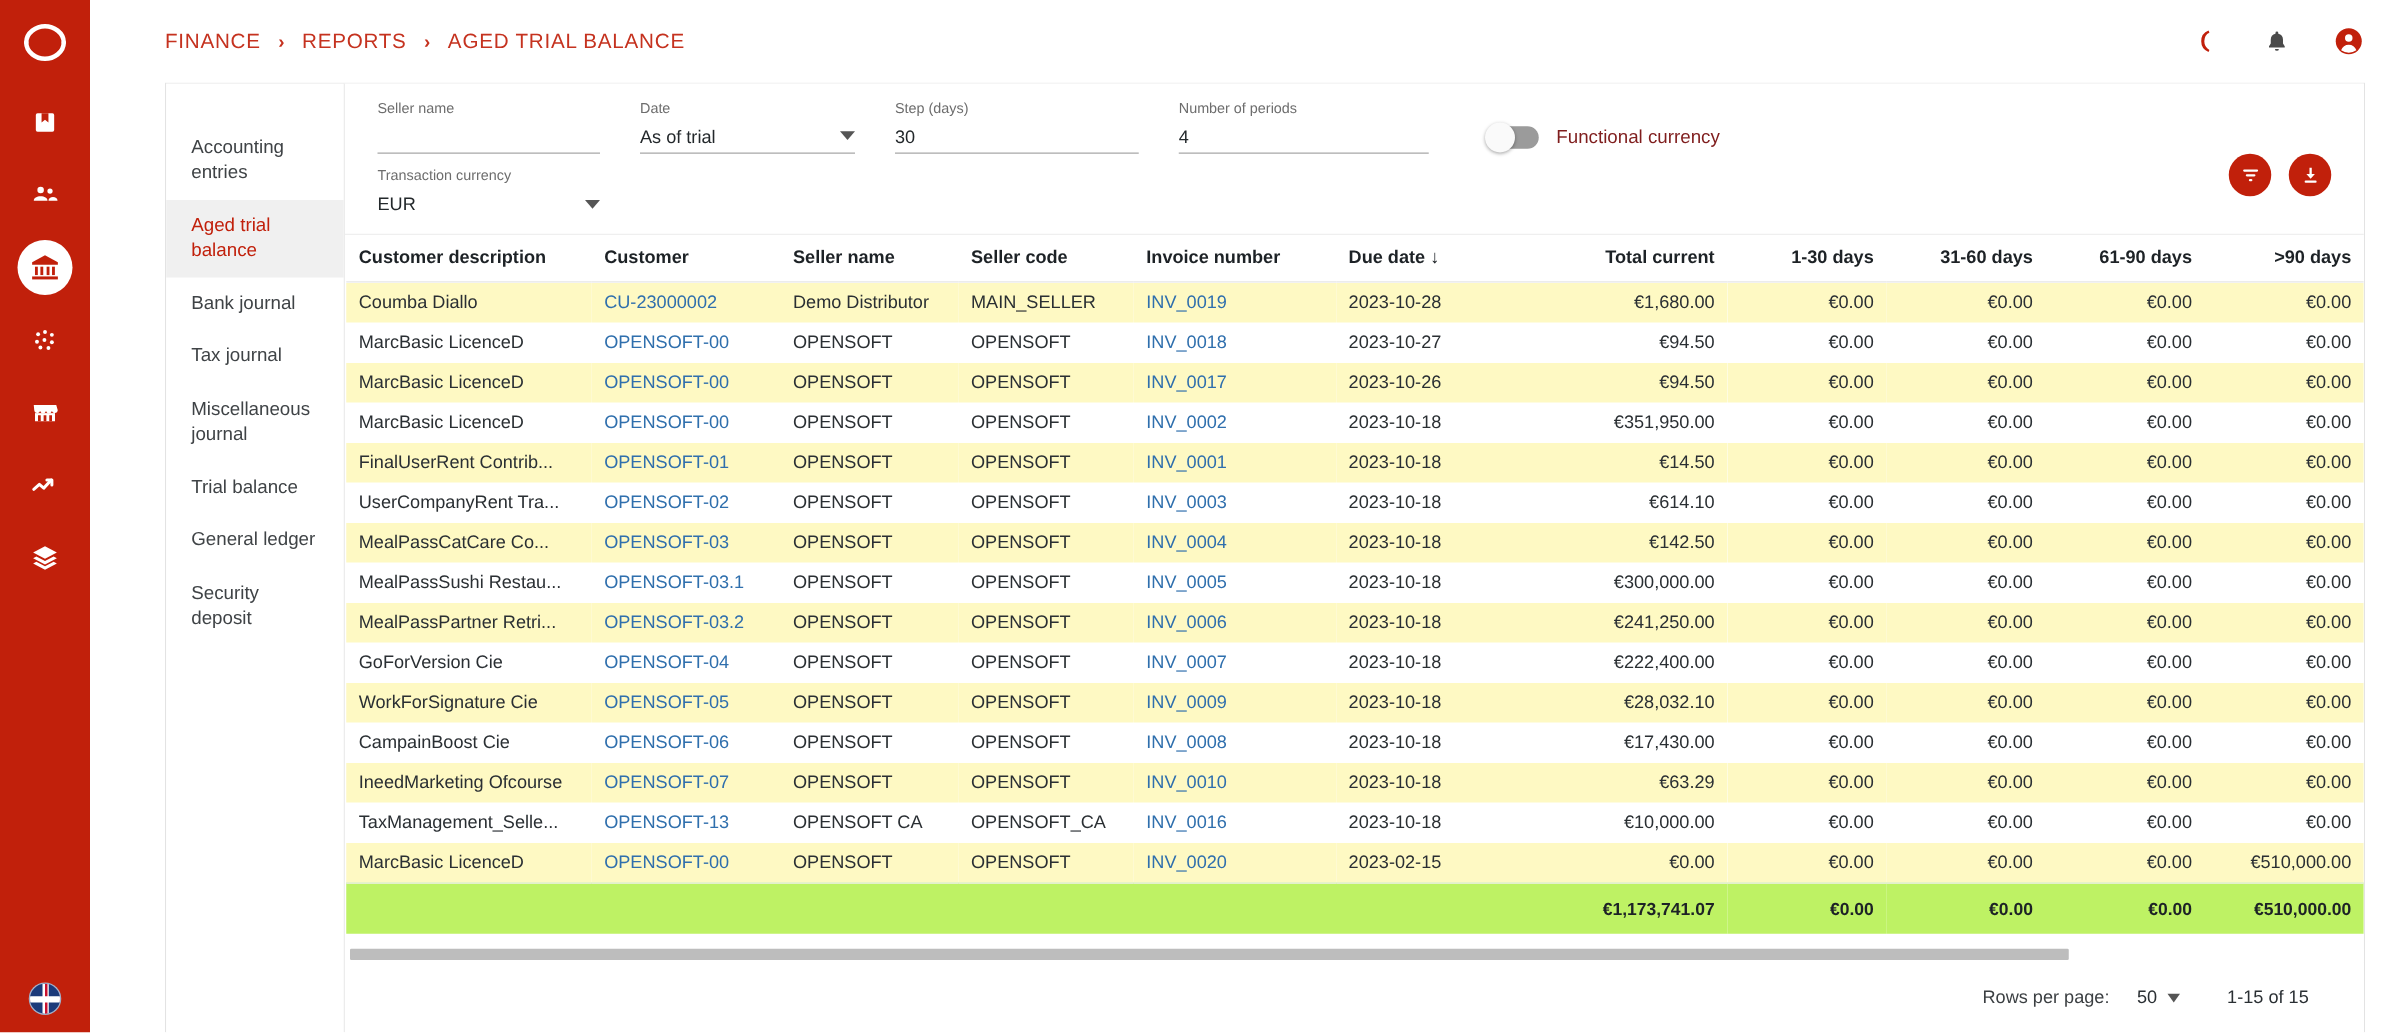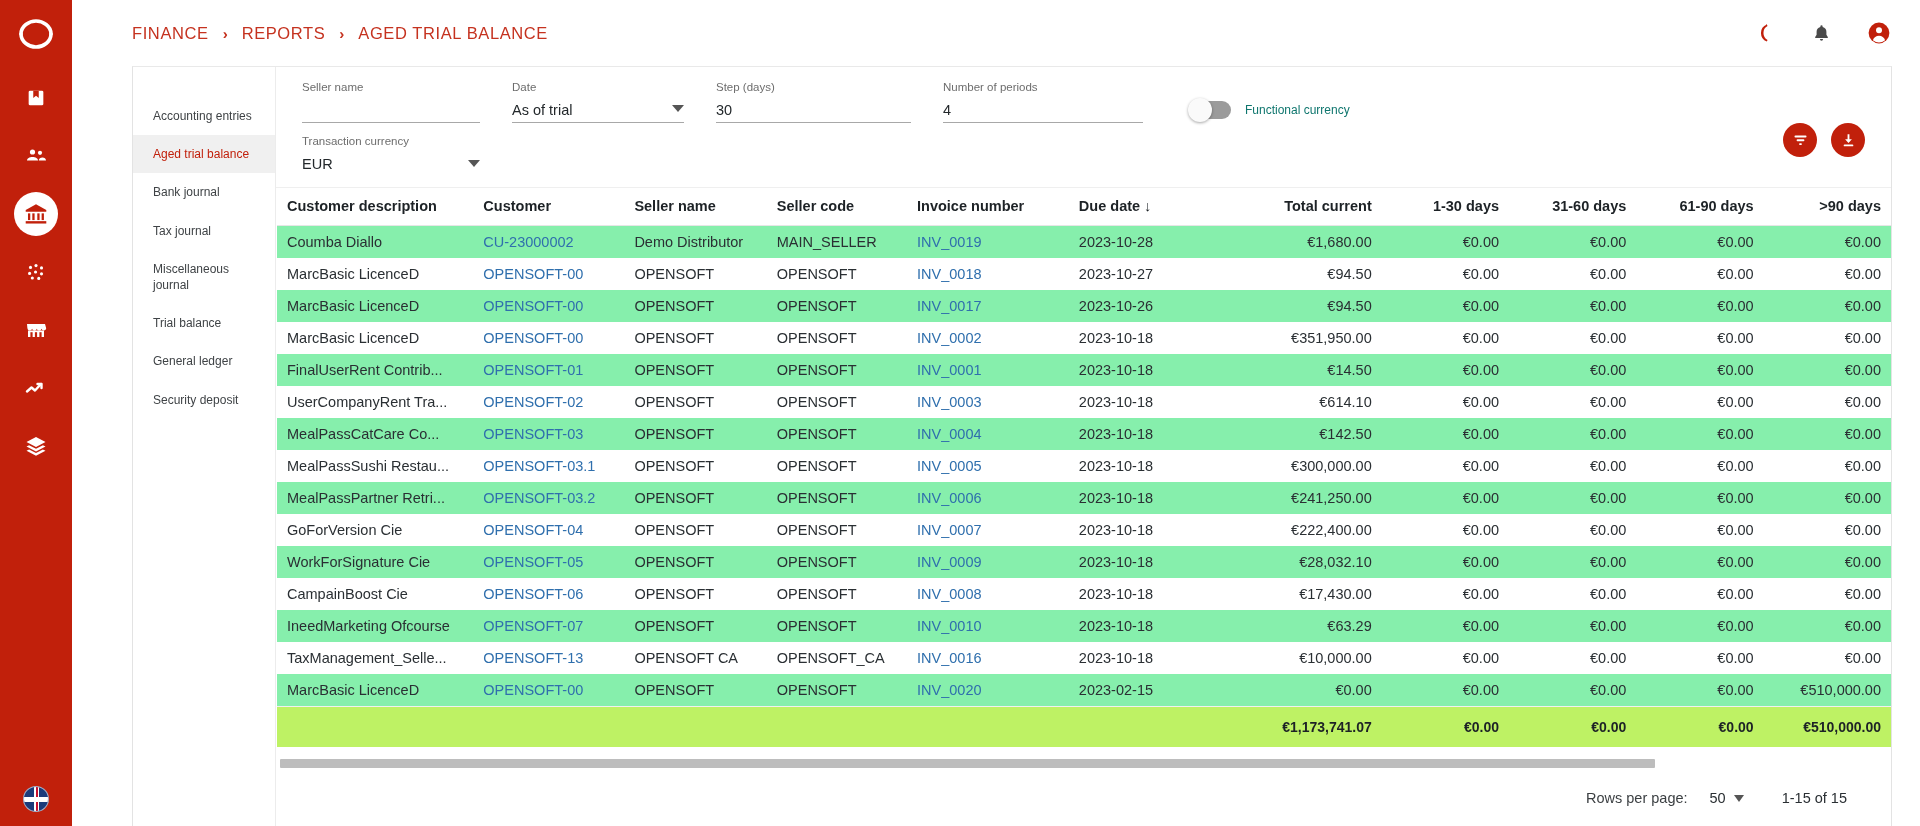--- a/index.html
+++ b/index.html
@@ -78,21 +78,21 @@
 
   
   .card-body { display: flex; flex: 1; min-height: 0; }
   .submenu {
     width: 142px; min-width: 142px;
     padding: 30px 0 0 0;
     background: #fff;
   }
   .submenu-item {
     padding: 11px 18px 11px 20px;
-    font-size: 12px; color: #3f4346; line-height: 1.35;
+    font-size: 15px; color: #3f4346; line-height: 1.35;
     cursor: pointer;
   }
   .submenu-item.active {
     background: #f0f0f0; color: #c1200b;
   }
 
   .panel { flex: 1; min-width: 0; display: flex; flex-direction: column; background:#fff;
            border-left: 1px solid #ececec; }
 
   
@@ -119,21 +119,21 @@
   }
   .toggle-wrap { display: flex; align-items: center; gap: 14px; margin-left: 16px; margin-bottom: 4px; }
   .toggle {
     width: 40px; height: 18px; border-radius: 9px; background: #9b9b9b; position: relative;
     cursor: pointer;
   }
   .toggle .knob {
     position: absolute; left: -3px; top: -3px; width: 24px; height: 24px; border-radius: 50%;
     background: #fafafa; box-shadow: 0 1px 3px rgba(0,0,0,.35);
   }
-  .toggle-label { font-size: 12px; color: #0f766e; }
+  .toggle-label { font-size: 15px; color: #7f1d1d; }
   .round-actions {
     position: absolute; right: 26px; top: 56px;
     display: flex; gap: 14px;
   }
   .round-btn {
     width: 34px; height: 34px; border-radius: 50%; background: #c1200b;
     display: flex; align-items: center; justify-content: center; cursor: pointer;
   }
 
   
@@ -145,21 +145,21 @@
     text-align: left; padding: 10px 10px 11px 10px;
     background: #fff; white-space: nowrap;
     border-bottom: 1px solid #e6e6e6;
   }
   thead th.num { text-align: right; }
   tbody td {
     font-size: 14.5px; color: #2a2f33;
     padding: 8px 10px; white-space: nowrap; overflow: hidden; text-overflow: ellipsis;
   }
   tbody td.num { text-align: right; }
-  tbody tr.odd { background: #86efac; }
+  tbody tr.odd { background: #fef9c3; }
   tbody tr.even { background: #ffffff; }
   td.link { color: #2f6fad; cursor: pointer; }
   tfoot td {
     font-size: 14px; font-weight: bold; color: #1d2226;
     padding: 12px 10px; text-align: right; background: #bef264;
     border-top: 1px solid #f0f0f0;
   }
   .colw-1 { width: 182px; } .colw-2 { width: 140px; } .colw-3 { width: 132px; }
   .colw-4 { width: 130px; } .colw-5 { width: 150px; } .colw-6 { width: 140px; }
   .colw-7 { width: 150px; } .colw-8 { width: 118px; } .colw-9 { width: 118px; }

